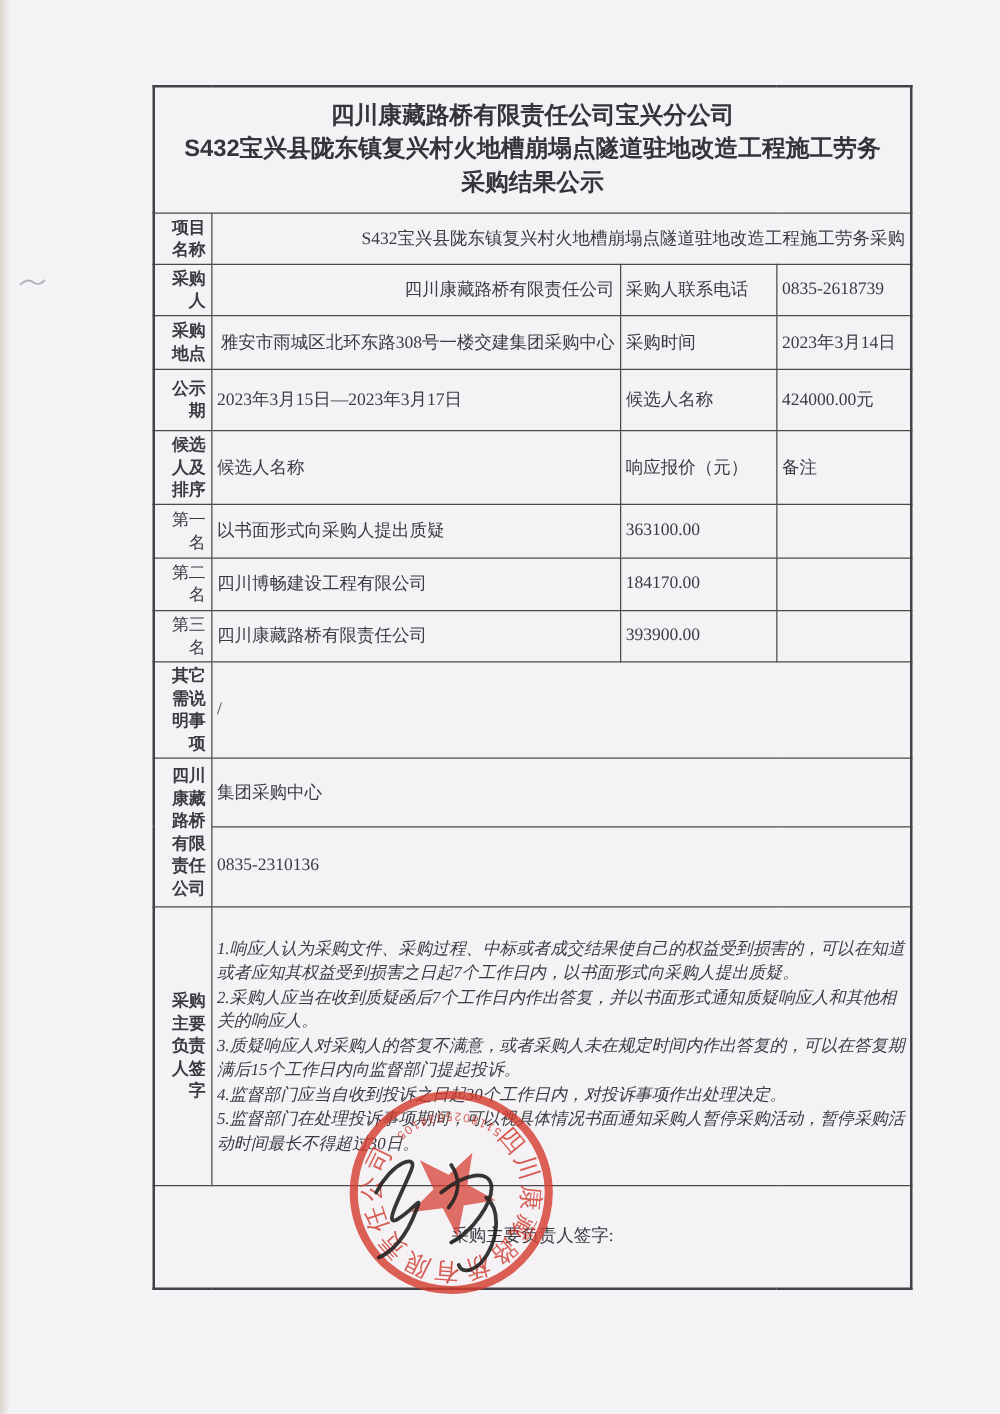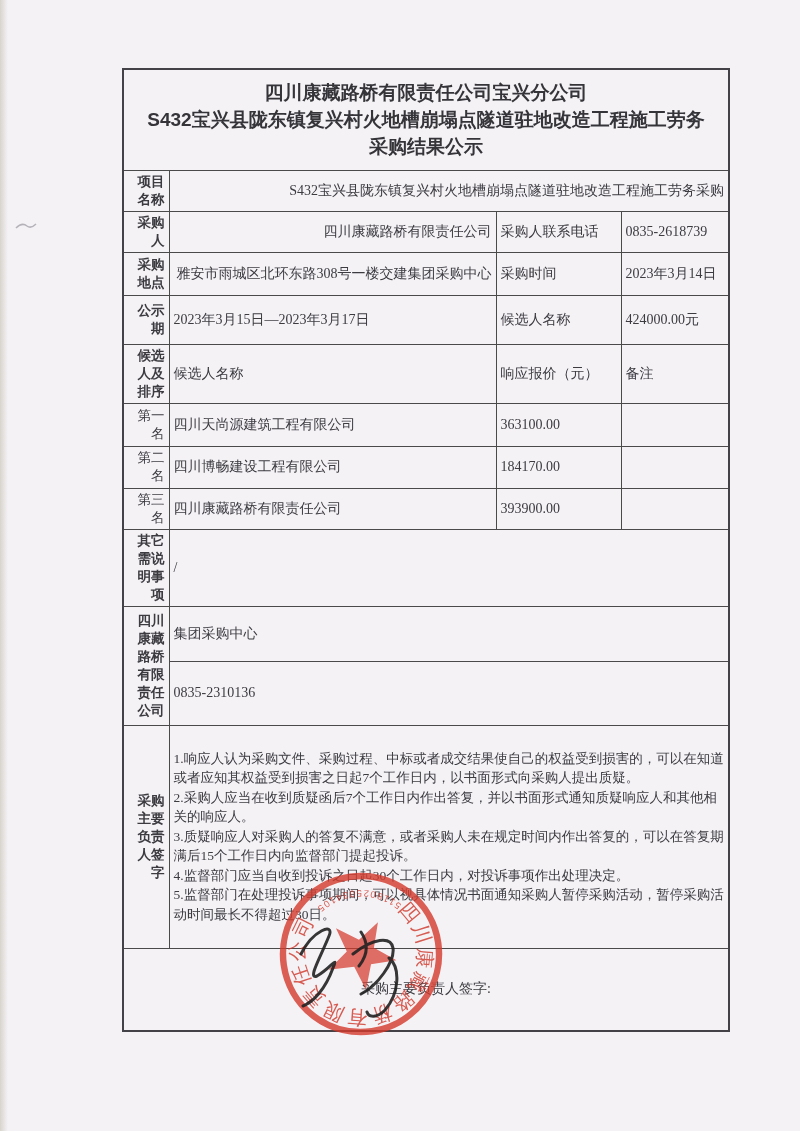--- a/index.html
+++ b/index.html
@@ -49,20 +49,21 @@
     font-weight:bold;
   }
   .center{}
   .left{text-align:right;padding-left:7px;}
   .rank-cell{text-align:right;font-size:13.5px;}
   .complaint-cell{
     font-size:13.5px;
     line-height:19.5px;
     padding:10px 8px 10px 7px;
     text-align:left;
+    font-style:italic;
   }
   .sig-cell{
     text-align:center;
     padding-left:8px;
     font-size:14px;
     margin-top:16px;
   }
   .stamp-wrap{position:absolute;left:261px;top:854px;width:200px;height:200px;pointer-events:none;}
   .signature-wrap{position:absolute;left:273px;top:902px;width:180px;height:135px;pointer-events:none;}
   .artifact-wrap{position:absolute;left:14px;top:220px;width:24px;height:12px;}
@@ -121,21 +122,21 @@
 
     <tr style="height:44px">
       <td class="label-cell">候选人及排序</td>
       <td class="center">候选人名称</td>
       <td class="center">响应报价（元）</td>
       <td class="center">备注</td>
     </tr>
 
     <tr style="height:43px">
       <td class="rank-cell">第一名</td>
-      <td class="center">四川天尚源建筑工程有限公司</td>
+      <td class="center">以书面形式向采购人提出质疑</td>
       <td class="center">363100.00</td>
       <td class="center"></td>
     </tr>
     <tr style="height:42px">
       <td class="rank-cell">第二名</td>
       <td class="center">四川博畅建设工程有限公司</td>
       <td class="center">184170.00</td>
       <td class="center"></td>
     </tr>
     <tr style="height:38px">

